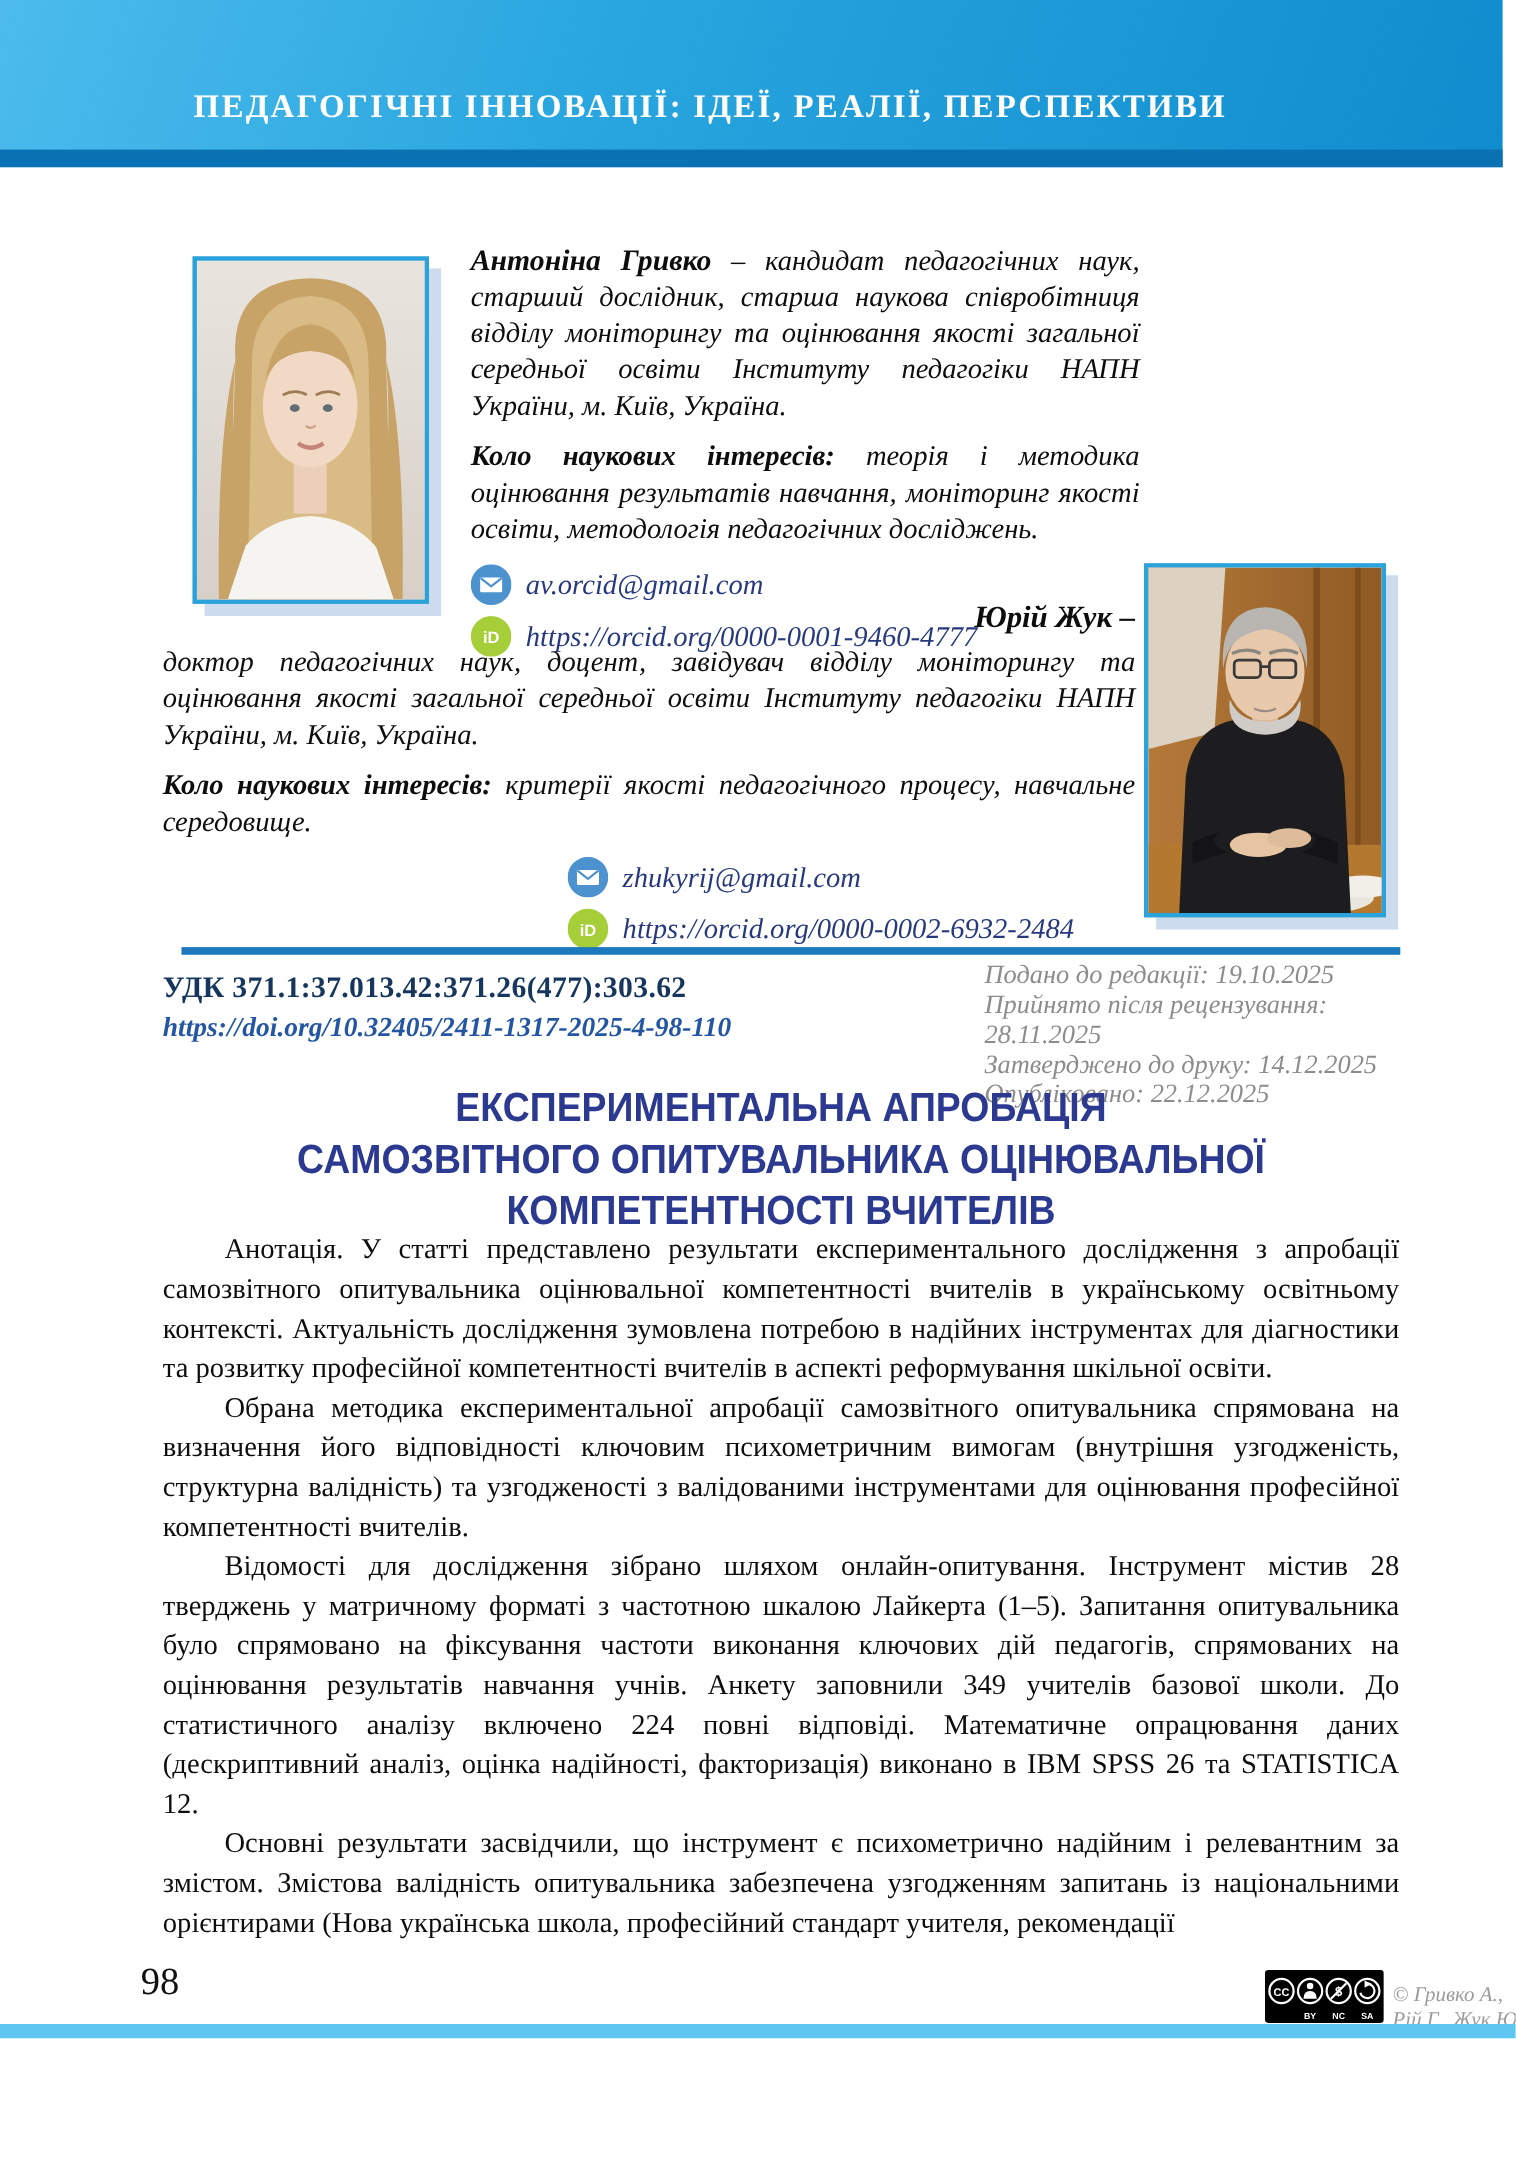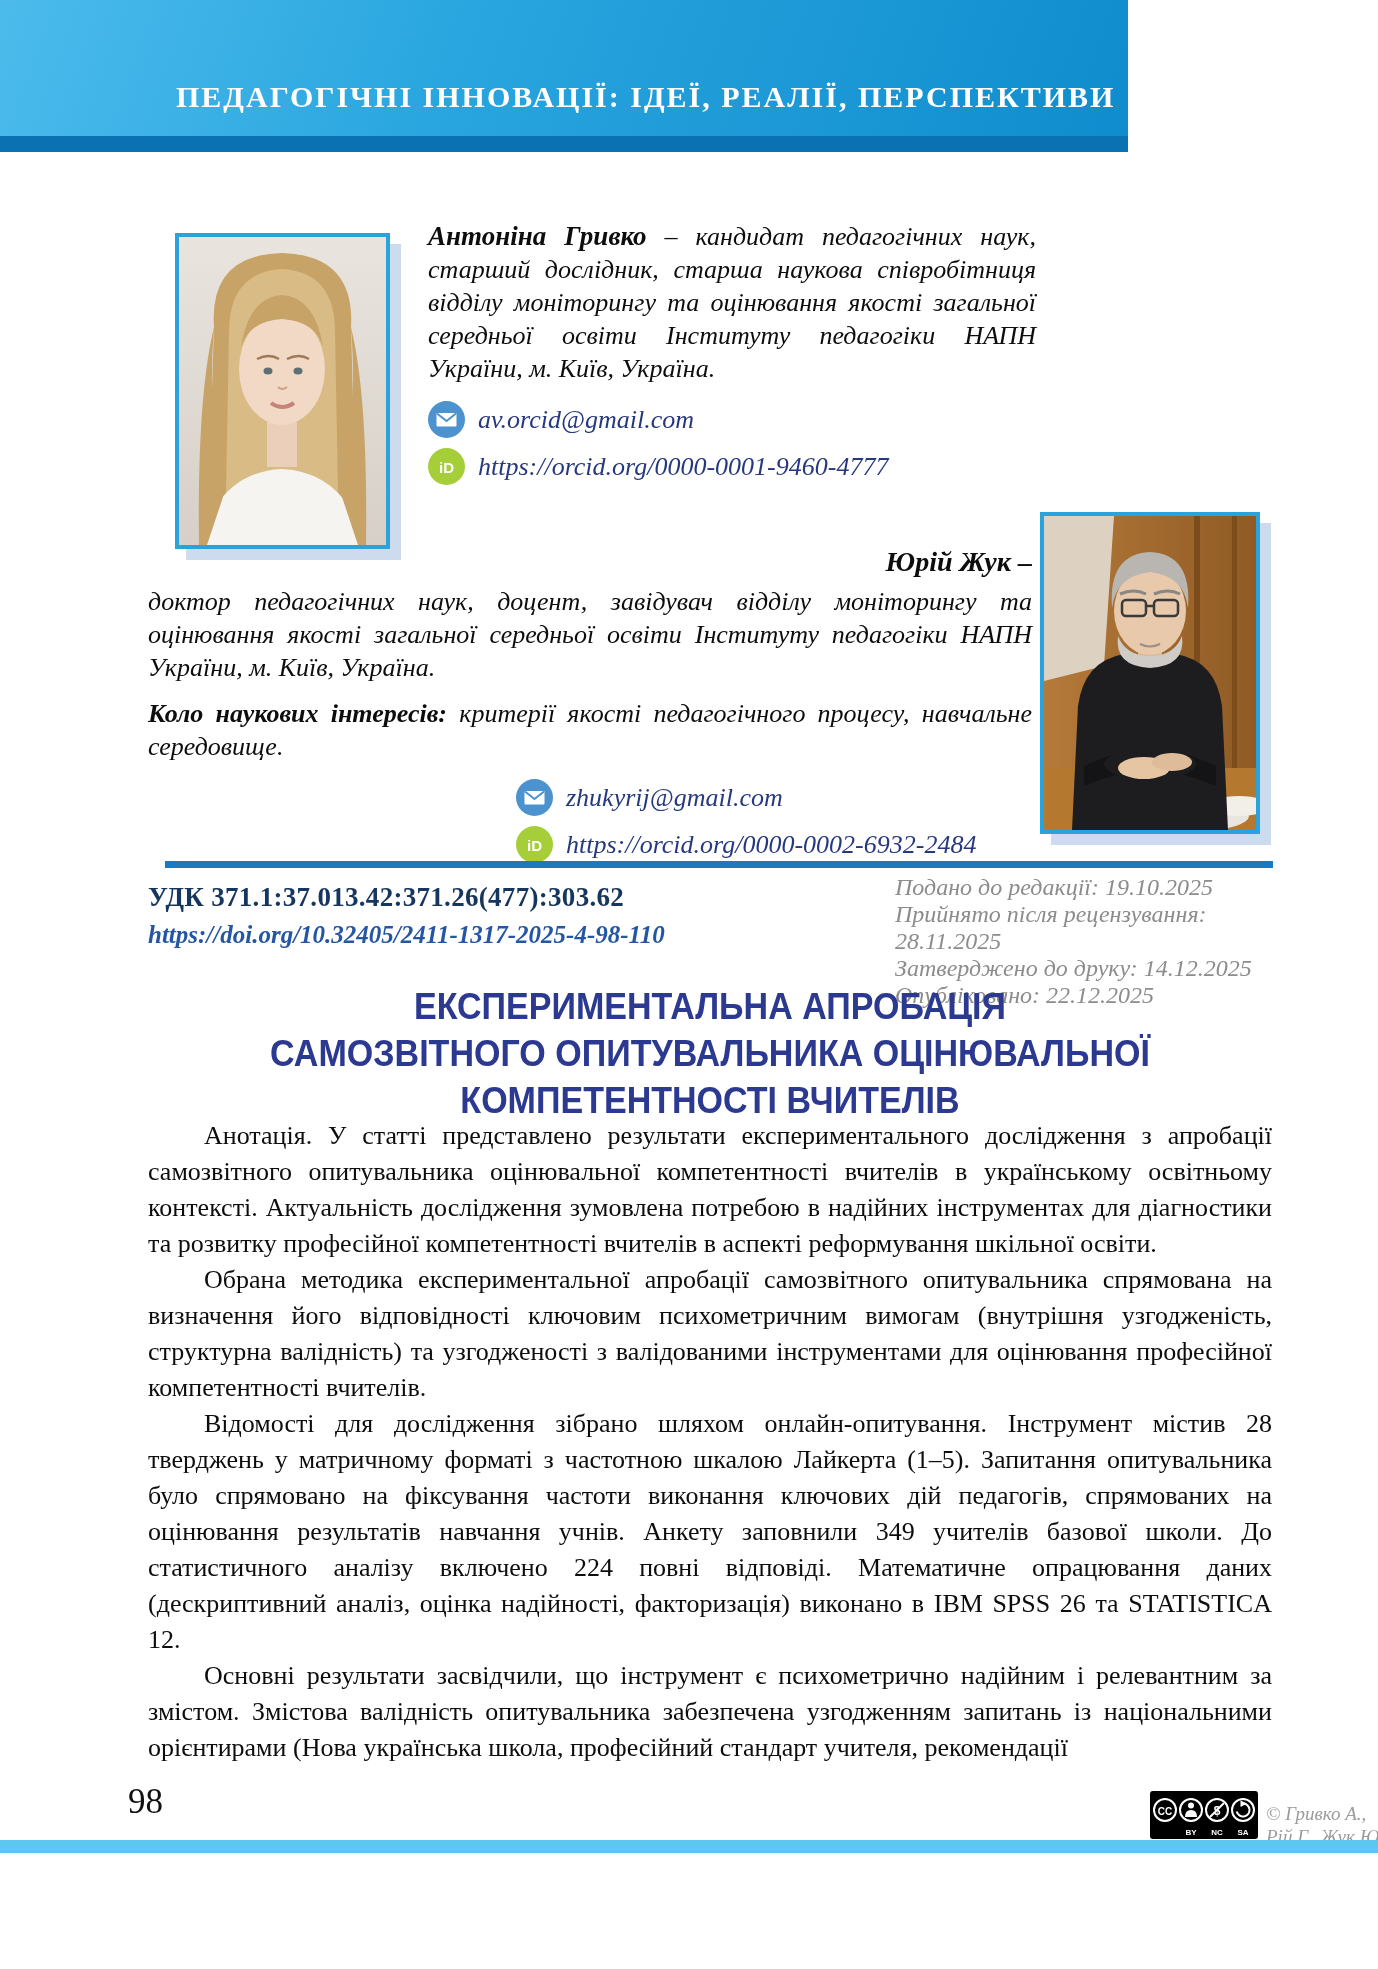--- a/index.html
+++ b/index.html
@@ -3,21 +3,21 @@
 <meta charset="utf-8">
 <style>
   * { margin:0; padding:0; box-sizing:border-box; }
   html,body { background:#ffffff; }
   .page{
     position:relative; width:1378px; height:1969px; background:#ffffff;
     font-family:"Liberation Serif", serif; overflow:hidden;
   }
   
   .header{
-    position:absolute; left:0; top:0; width:1128px; height:152px;
+    position:absolute; left:0; top:0; width:1366px; height:152px;
     background:linear-gradient(110deg,#4cbbec 0%,#29a6df 40%,#0f8ccd 100%);
     text-align:center;
   }
   .header::after{
     content:""; position:absolute; left:0; bottom:0; width:100%; height:16px;
     background:#0a72b3;
   }
   .header-title{
     position:absolute; left:176px; bottom:38px;
     color:#ffffff; font-weight:bold; font-size:30px; letter-spacing:2px;
@@ -105,20 +105,23 @@
       <path d="M99 150 q4 4 9 0" stroke="#cf9f86" stroke-width="2" fill="none"></path>
       <path d="M92 166 q11 8 23 0" stroke="#c4847a" stroke-width="4" fill="none"></path>
       <path d="M35 90 Q28 180 44 260 L28 308 L20 308 Q18 160 35 90Z" fill="#c7a368"></path>
       <path d="M172 90 Q179 180 163 260 L179 308 L187 308 Q189 160 172 90Z" fill="#c7a368"></path>
     </svg>
   </div>
 
   <div class="bio-1">
     <div class="bio-text">
       <span class="bio-name">Антоніна Гривко</span><span> – кандидат педагогічних наук, старший дослідник, старша наукова співробітниця відділу моніторингу та оцінювання якості загальної середньої освіти Інституту педагогіки НАПН України, м. Київ, Україна.</span>
+    </div>
+    <div class="bio-text interests">
+      <span class="bio-name">Коло наукових інтересів:</span><span> теорія і методика оцінювання результатів навчання, моніторинг якості освіти, методологія педагогічних досліджень.</span>
     </div>
     <div class="contacts">
       <div class="contact-row">
         <svg class="cicon" viewBox="0 0 37 37">
           <circle cx="18.5" cy="18.5" r="18.5" fill="#4b92cf"></circle>
           <rect x="8.5" y="12" width="20" height="13.5" rx="1" fill="#ffffff"></rect>
           <path d="M9 12.5 L18.5 20 L28 12.5" stroke="#4b92cf" stroke-width="2" fill="none"></path>
         </svg>
         <a class="contact-link" href="#">av.orcid@gmail.com</a>
       </div>

